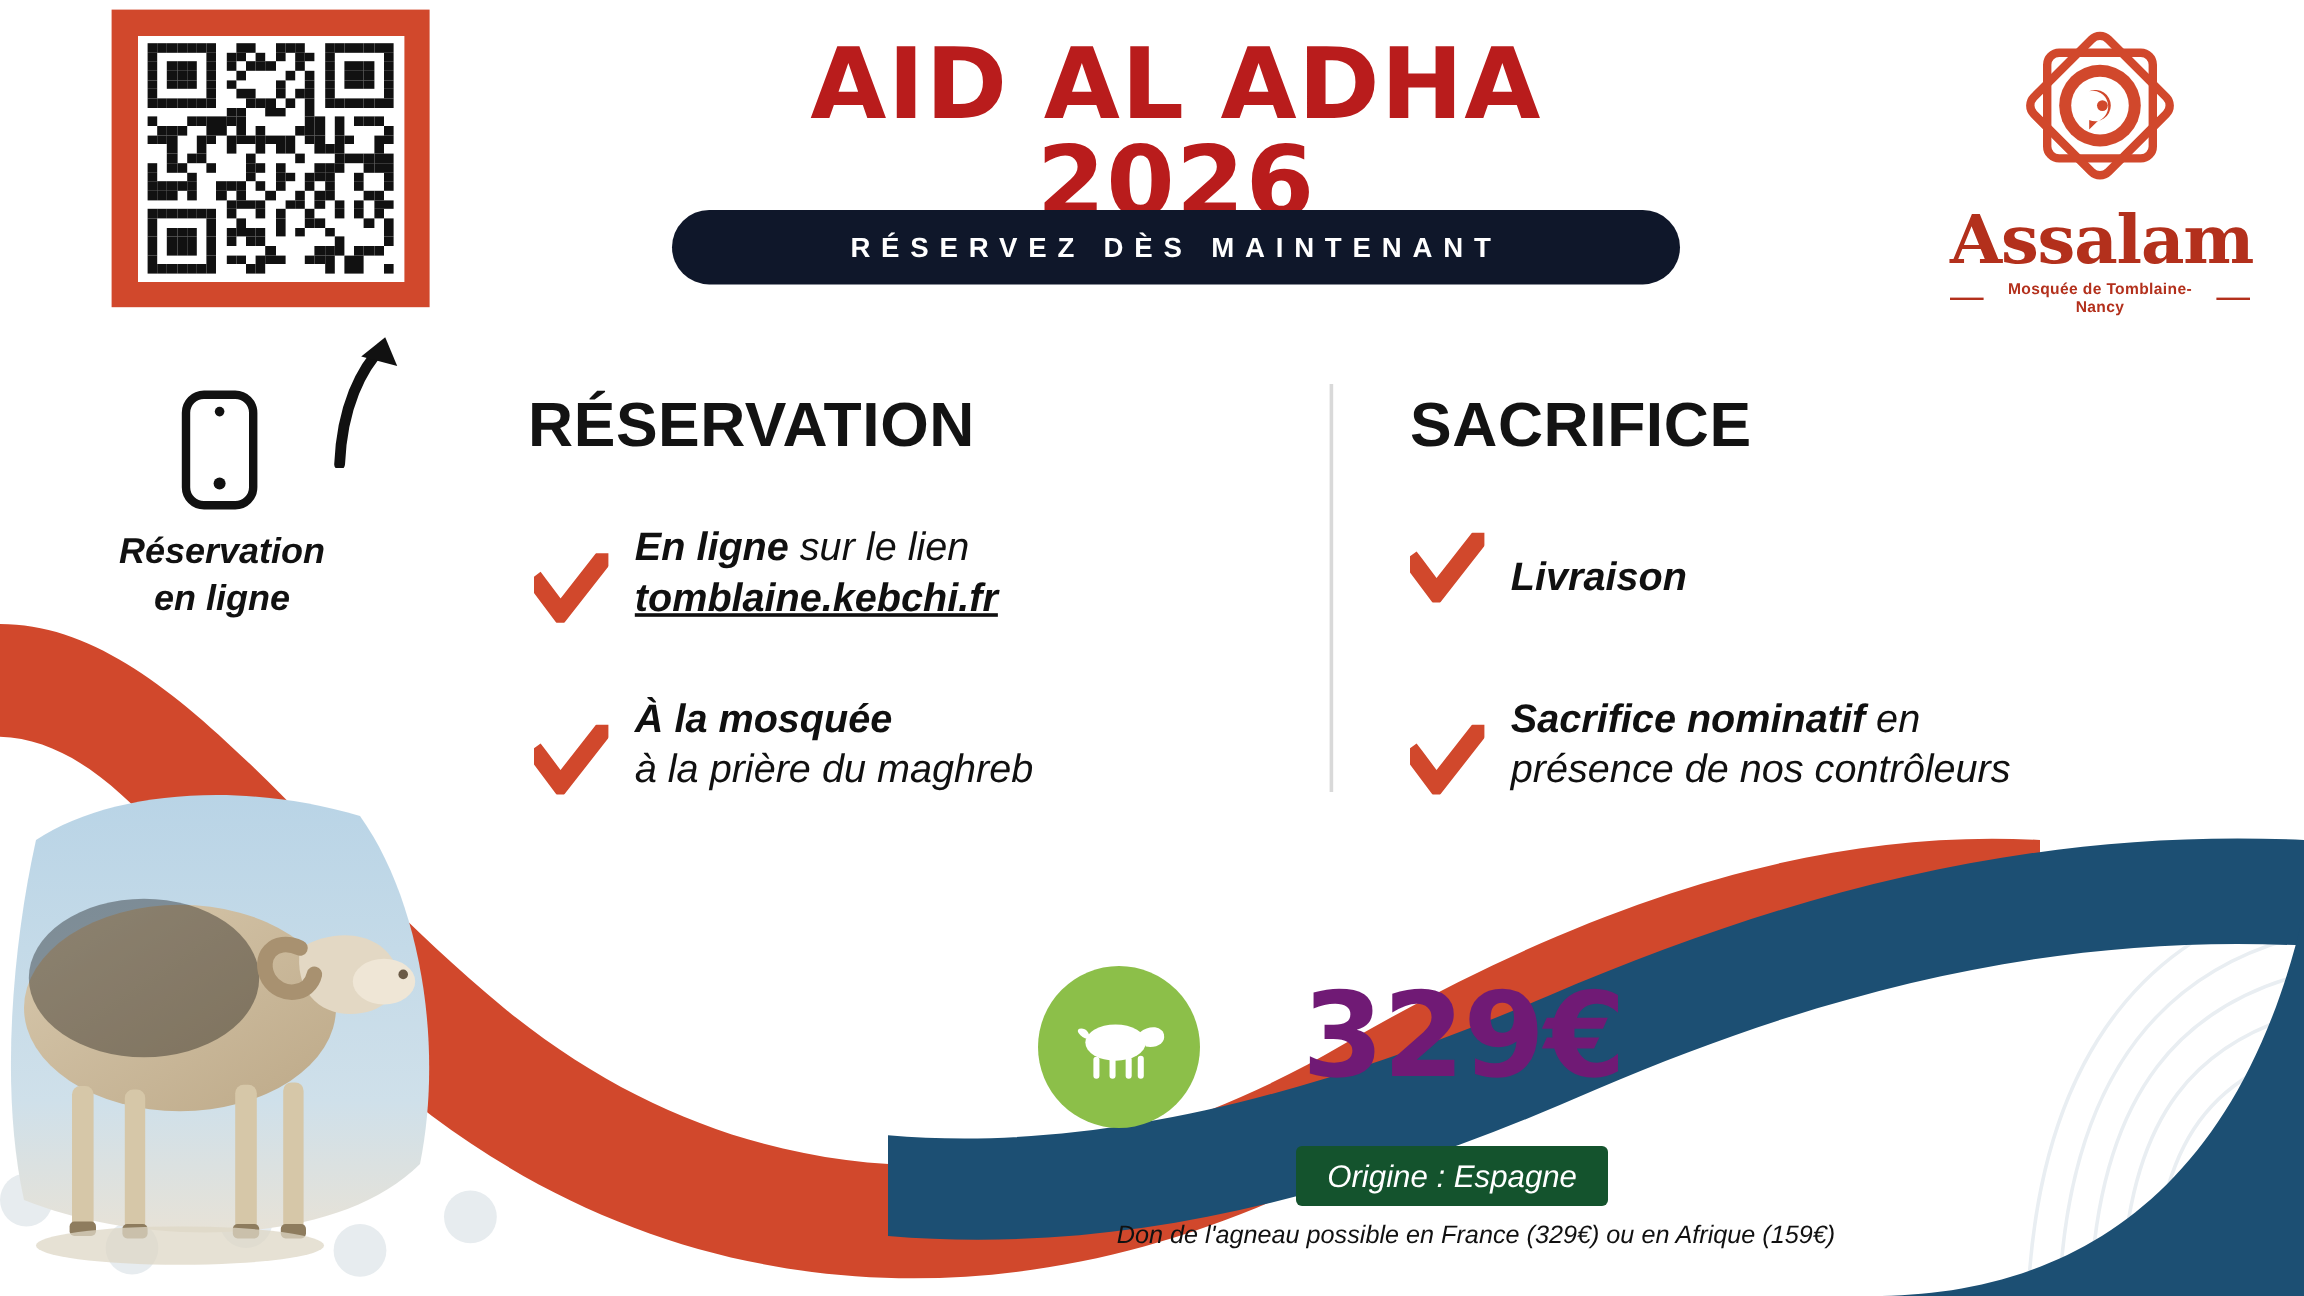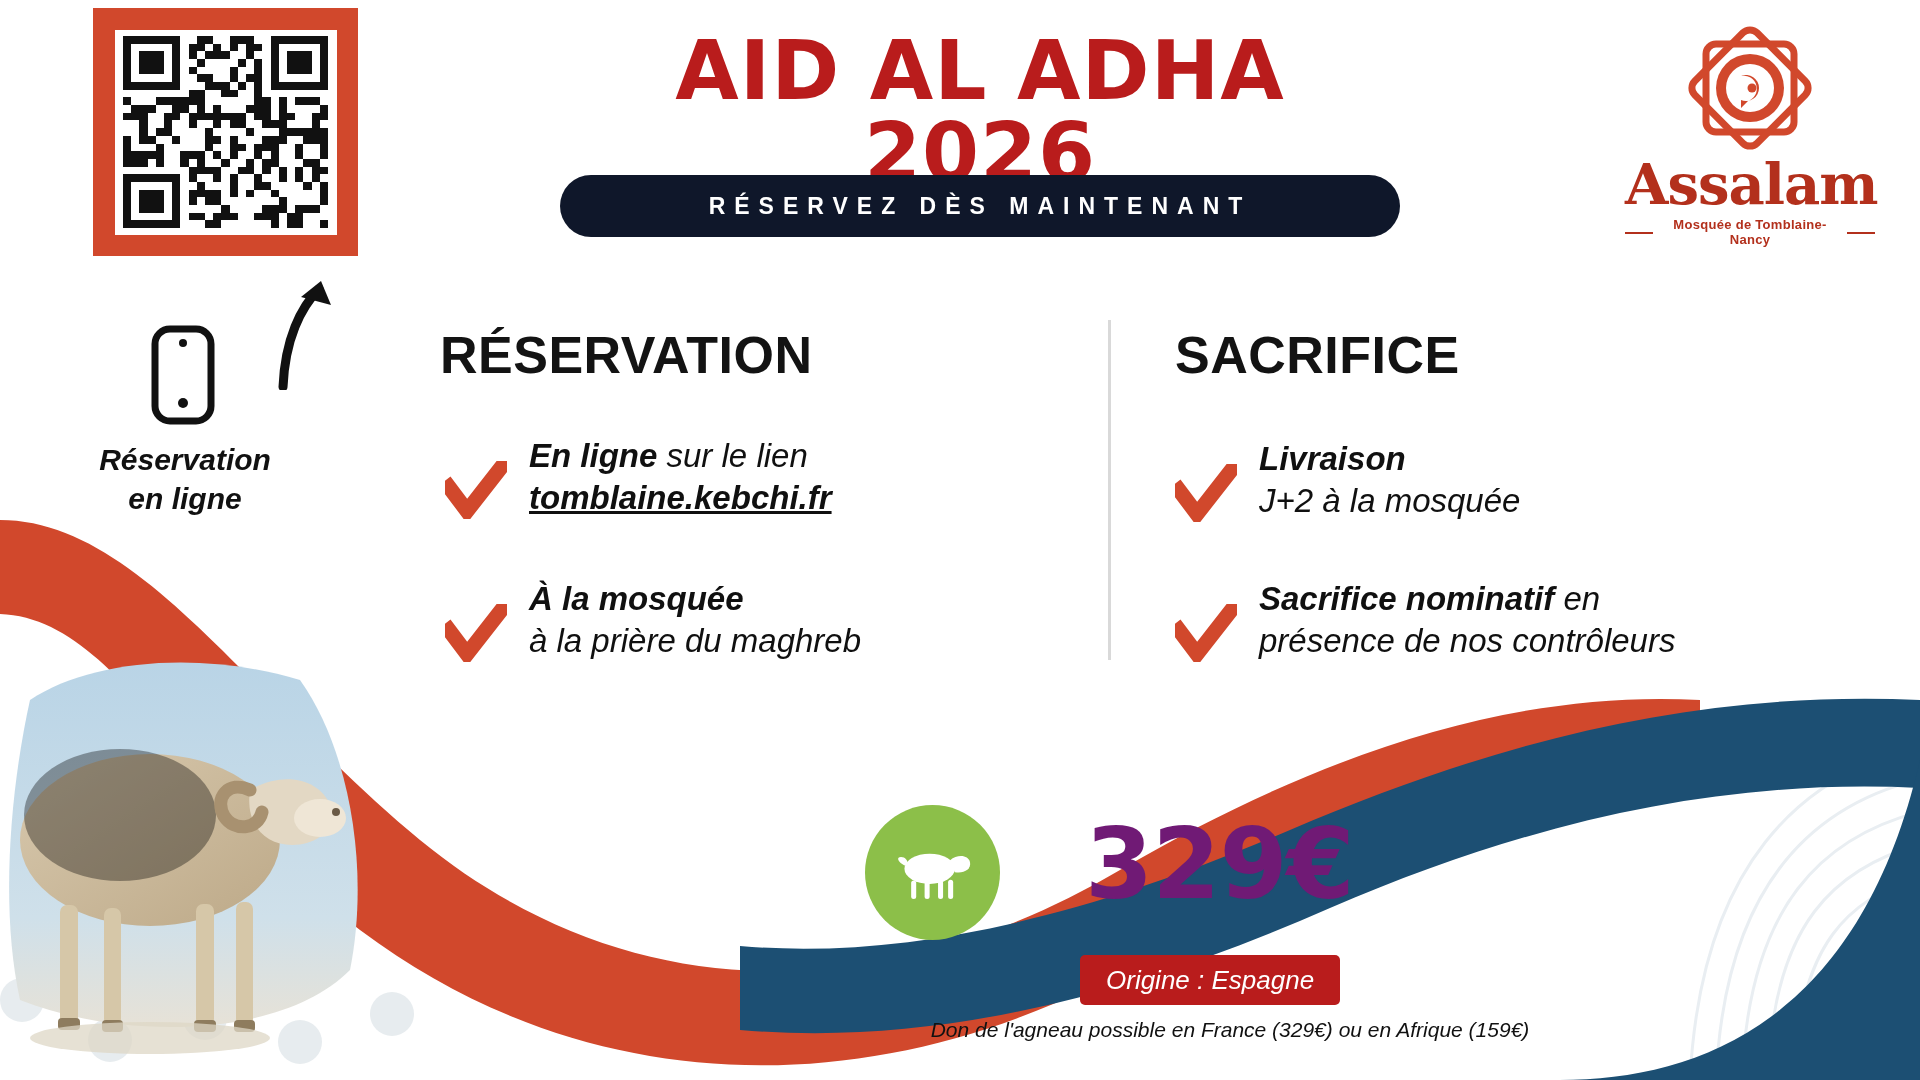--- a/index.html
+++ b/index.html
@@ -66,21 +66,21 @@
   }
 
   
   #logo {
     position: absolute; left: 1625px; top: 20px;
     width: 250px; height: 235px;
     text-align: center;
   }
   #logo-mark { position: relative; width: 136px; height: 136px; margin: 0 auto; }
   #logo-word {
-    margin-top: 0;
+    margin-top: 16px;
     font-family: "DejaVu Serif", serif;
     font-size: 56px;
     font-weight: bold;
     color: #b3301c;
     letter-spacing: -1px;
     line-height: 1;
   }
   #logo-sub {
     margin-top: 5px;
     font-size: 13px;
@@ -142,21 +142,21 @@
   }
   #price {
     position: absolute; left: 1085px; top: 815px;
     font-family: "DejaVu Sans", sans-serif;
     font-weight: bold; font-size: 98px;
     color: #701a75; letter-spacing: -1px; line-height: 1;
   }
   #origin-pill {
     position: absolute; left: 1080px; top: 955px;
     height: 50px; padding: 0 26px;
-    background: #b91c1c; border-radius: 5px;
+    background: #14532d; border-radius: 5px;
     display: flex; align-items: center; justify-content: center;
   }
   #origin-pill span { color: #fff; font-size: 26px; font-style: italic; }
   #foot-note {
     position: absolute; left: 820px; top: 1018px; width: 820px;
     text-align: center;
     font-size: 21px; font-style: italic; color: #111;
   }
 
   
@@ -944,21 +944,20 @@
   </div>
 
   <div class="bullet" id="b3">
     <span class="check">
       <svg viewBox="0 0 62 58" width="62" height="58">
         <path d="M4 26 L22 50 L58 4" fill="none" stroke="#d1482c" stroke-width="15" stroke-linecap="square"></path>
       </svg>
     </span>
     <span class="btext">
       <b>Livraison</b><br>
-      <span class="plain">J+2 à la mosquée</span>
     </span>
   </div>
 
   <div class="bullet" id="b4">
     <span class="check">
       <svg viewBox="0 0 62 58" width="62" height="58">
         <path d="M4 26 L22 50 L58 4" fill="none" stroke="#d1482c" stroke-width="15" stroke-linecap="square"></path>
       </svg>
     </span>
     <span class="btext">

